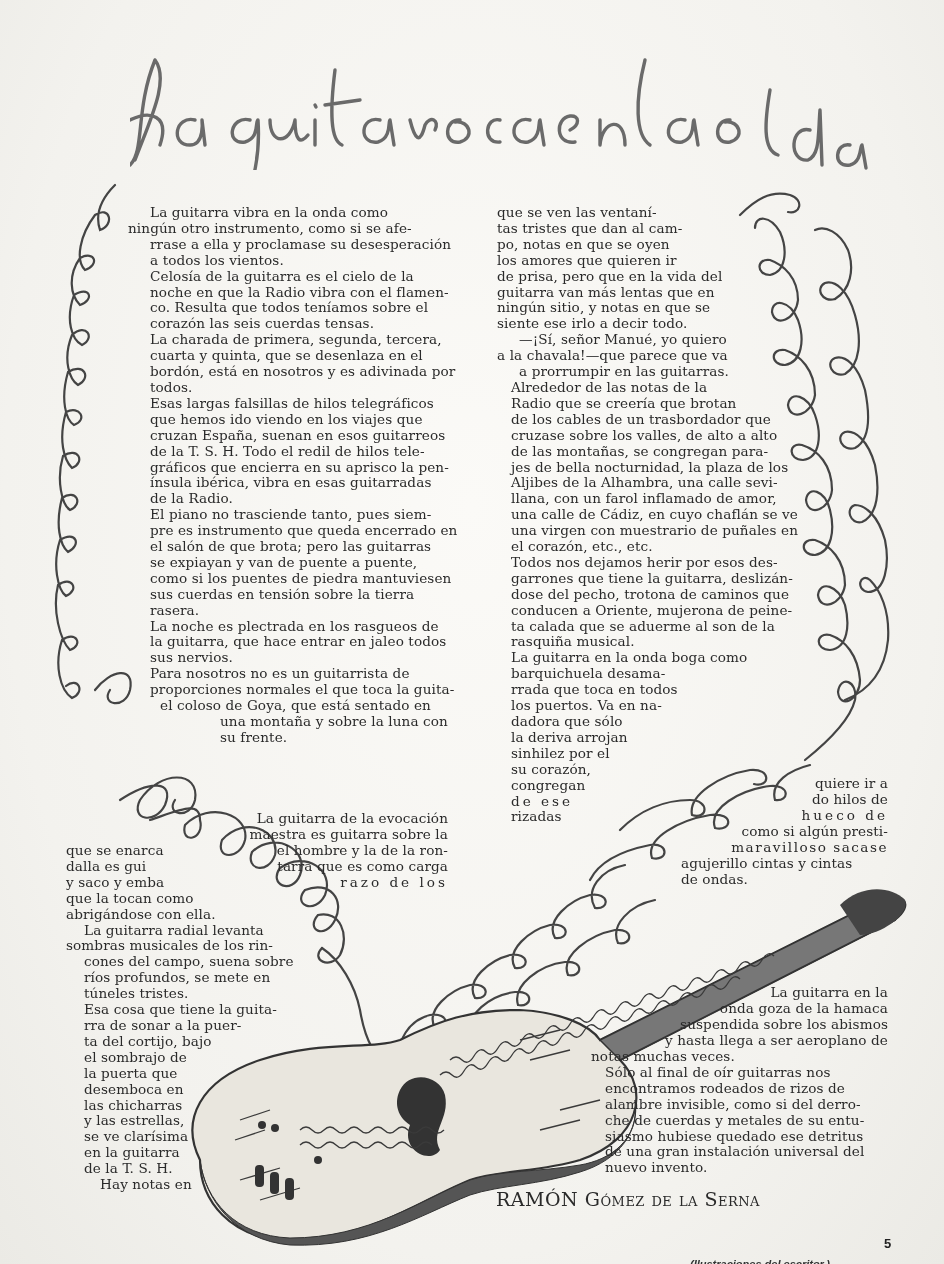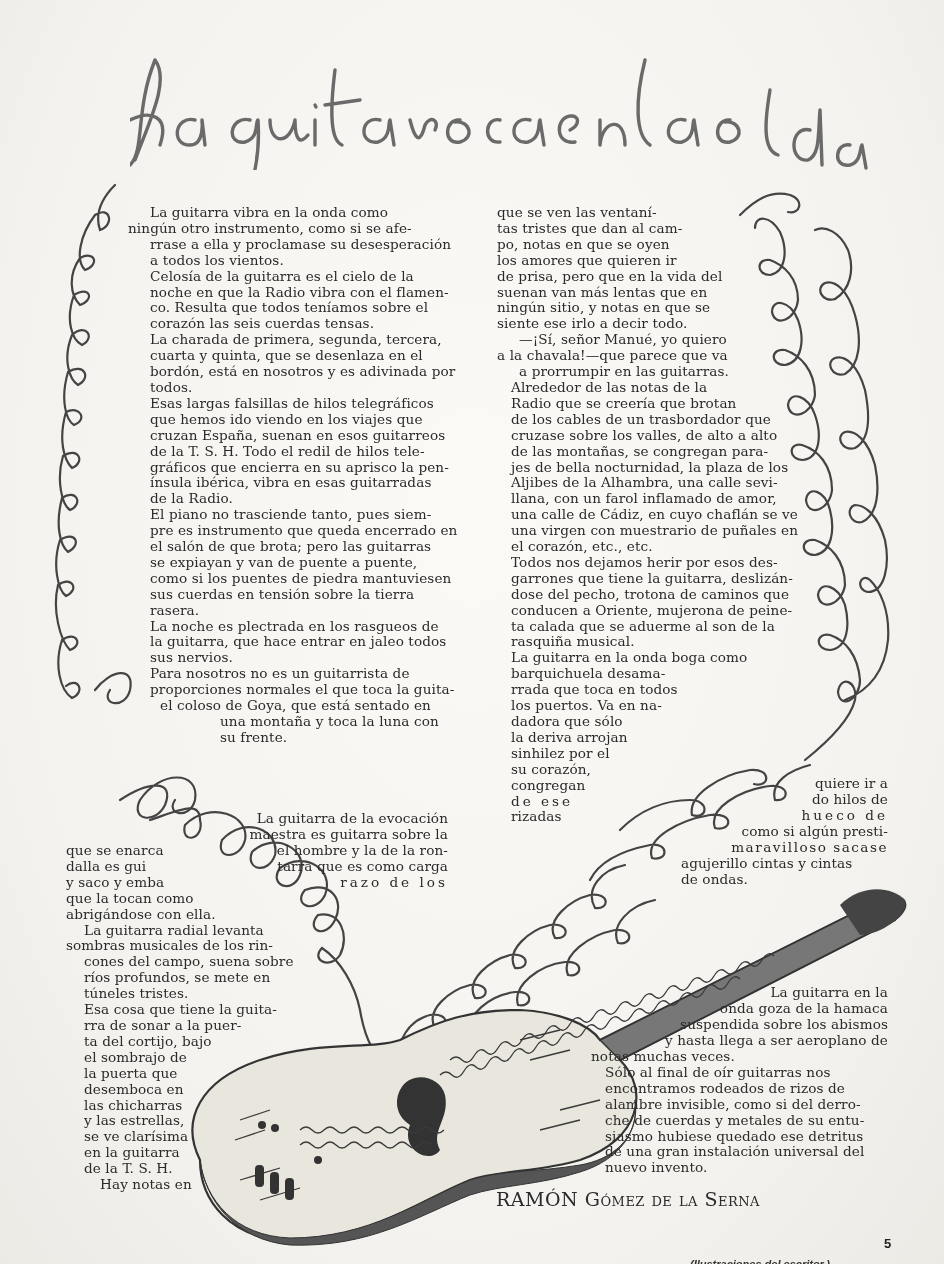--- a/index.html
+++ b/index.html
@@ -139,21 +139,21 @@
     </p>
     <p>
       <span class="line">La noche es plectrada en los rasgueos de</span>
       <span class="line">la guitarra, que hace entrar en jaleo todos</span>
       <span class="line">sus nervios.</span>
     </p>
     <p>
       <span class="line">Para nosotros no es un guitarrista de</span>
       <span class="line">proporciones normales el que toca la guita-</span>
       <span class="line" style="padding-left:10px">el coloso de Goya, que está sentado en</span>
-      <span class="line" style="padding-left:70px">una montaña y toca la luna con</span>
+      <span class="line" style="padding-left:70px">una montaña y sobre la luna con</span>
       <span class="line" style="padding-left:70px">su frente.</span>
     </p>
   </div>
 
   <div class="col r" style="left:200px;top:811px;width:248px;">
     <span class="line">La guitarra de la evocación</span>
     <span class="line">maestra es guitarra sobre la</span>
     <span class="line">el hombre y la de la ron-</span>
     <span class="line">tarra que es como carga</span>
     <span class="line" style="letter-spacing:3px">razo de los</span>
@@ -188,21 +188,21 @@
     </p>
   </div>
 
   <div class="col" style="left:497px;top:205px;width:335px;">
     <p class="noind">
       <span class="line">que se ven las ventaní-</span>
       <span class="line">tas tristes que dan al cam-</span>
       <span class="line">po, notas en que se oyen</span>
       <span class="line">los amores que quieren ir</span>
       <span class="line">de prisa, pero que en la vida del</span>
-      <span class="line">suenan van más lentas que en</span>
+      <span class="line">guitarra van más lentas que en</span>
       <span class="line">ningún sitio, y notas en que se</span>
       <span class="line">siente ese irlo a decir todo.</span>
     </p>
     <p>
       <span class="line">—¡Sí, señor Manué, yo quiero</span>
       <span class="line" style="text-indent:0">a la chavala!—que parece que va</span>
       <span class="line">a prorrumpir en las guitarras.</span>
     </p>
     <p style="text-indent:14px">
       <span class="line">Alrededor de las notas de la</span>

